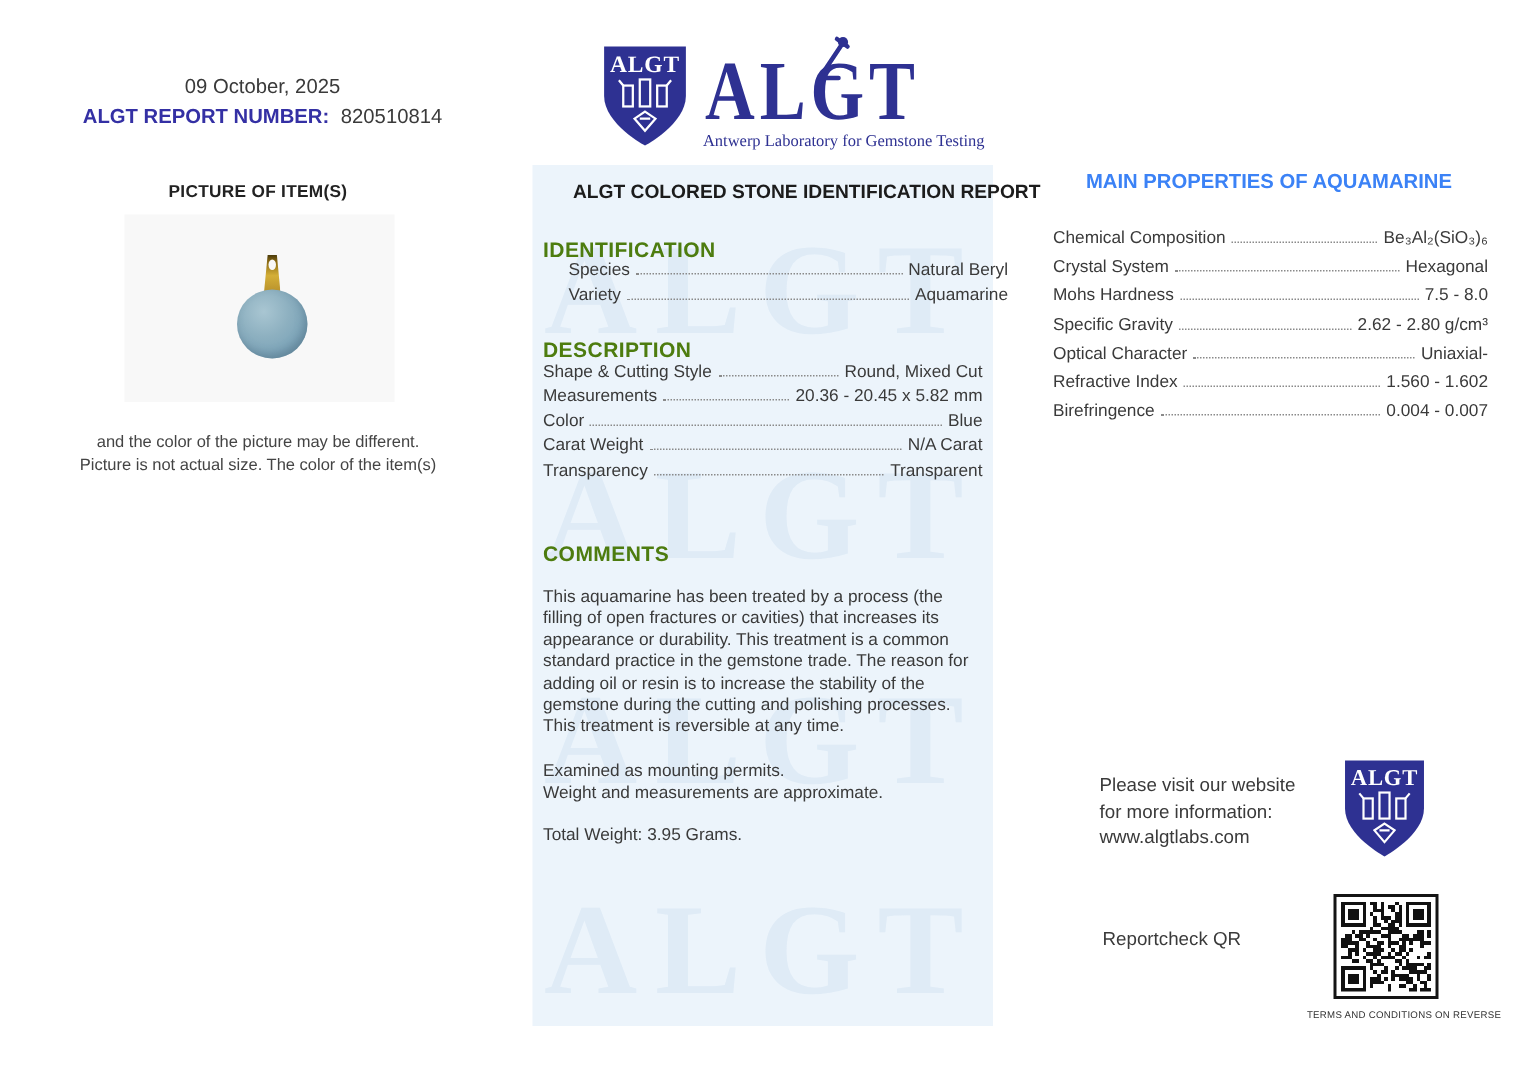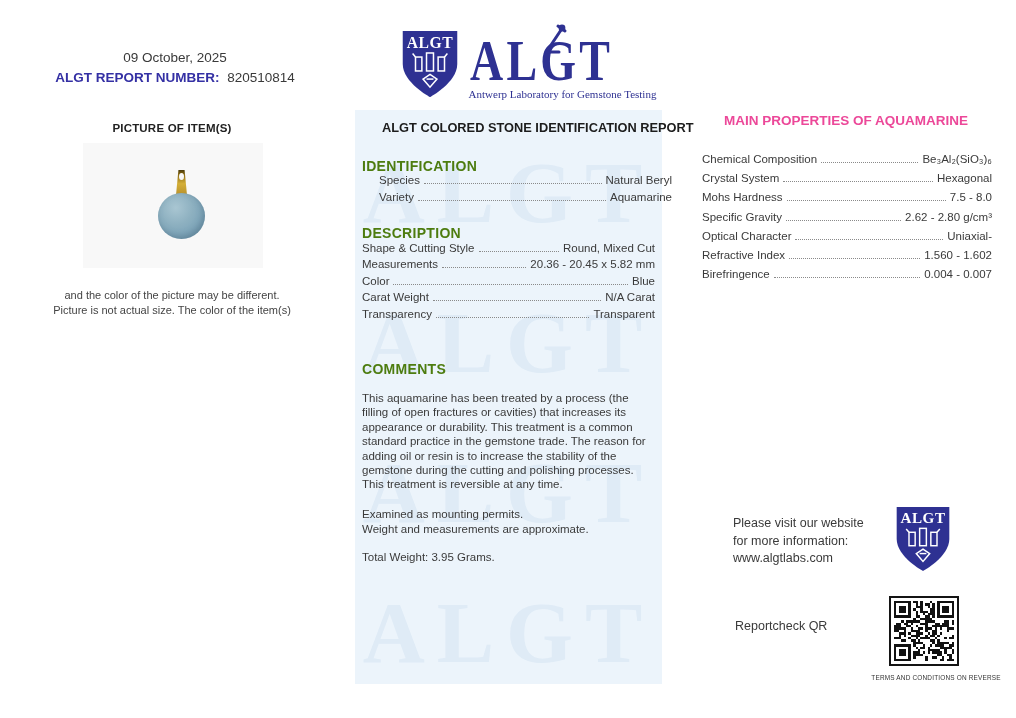--- a/index.html
+++ b/index.html
@@ -64,21 +64,21 @@
   .spec-row { display:flex; align-items:baseline; font-size:11.5px; height:11.8px; }
   .spec-label { white-space:nowrap; }
   .spec-dots { flex:1; border-bottom:1.6px dotted #8a8a8a; margin:0 4px 2px 4px; min-width:10px; }
   .spec-value { white-space:nowrap; }
   .comments-paragraph { top:281px; left:7px; width:284px; font-size:11.5px; line-height:14.4px; }
   .note1 { top:398px; left:7px; font-size:11.5px; }
   .note2 { top:413px; left:7px; font-size:11.5px; }
   .total-weight { top:441px; left:7px; font-size:11.5px; }
 
   
-  .props-title { top:113px; left:700px; width:292px; text-align:center; font-weight:bold; font-size:13.5px; color:#ec4899; white-space:nowrap; }
+  .props-title { top:113px; left:700px; width:292px; text-align:center; font-weight:bold; font-size:13.5px; color:#3b82f6; white-space:nowrap; }
   .rows-props { top:153px; left:702px; width:290px; gap:7.4px; }
 
   .website { top:515px; left:733px; font-size:12.5px; line-height:17.5px; color:#3a3a3a; }
   .footer-shield { left:895px; top:505px; width:56px; height:68px; }
   .reportcheck-label { top:619px; left:735px; font-size:12.5px; }
   .qr { left:889px; top:596px; width:70px; height:70px; border:2px solid #141414; background:#fff; padding:3px; }
   .qr-pattern { width:100%; height:100%; }
   .terms { top:674px; left:866px; width:132px; text-align:center; font-size:7px; letter-spacing:.2px; color:#333; white-space:nowrap; transform:scale(.92); }
 </style>
 </head>

